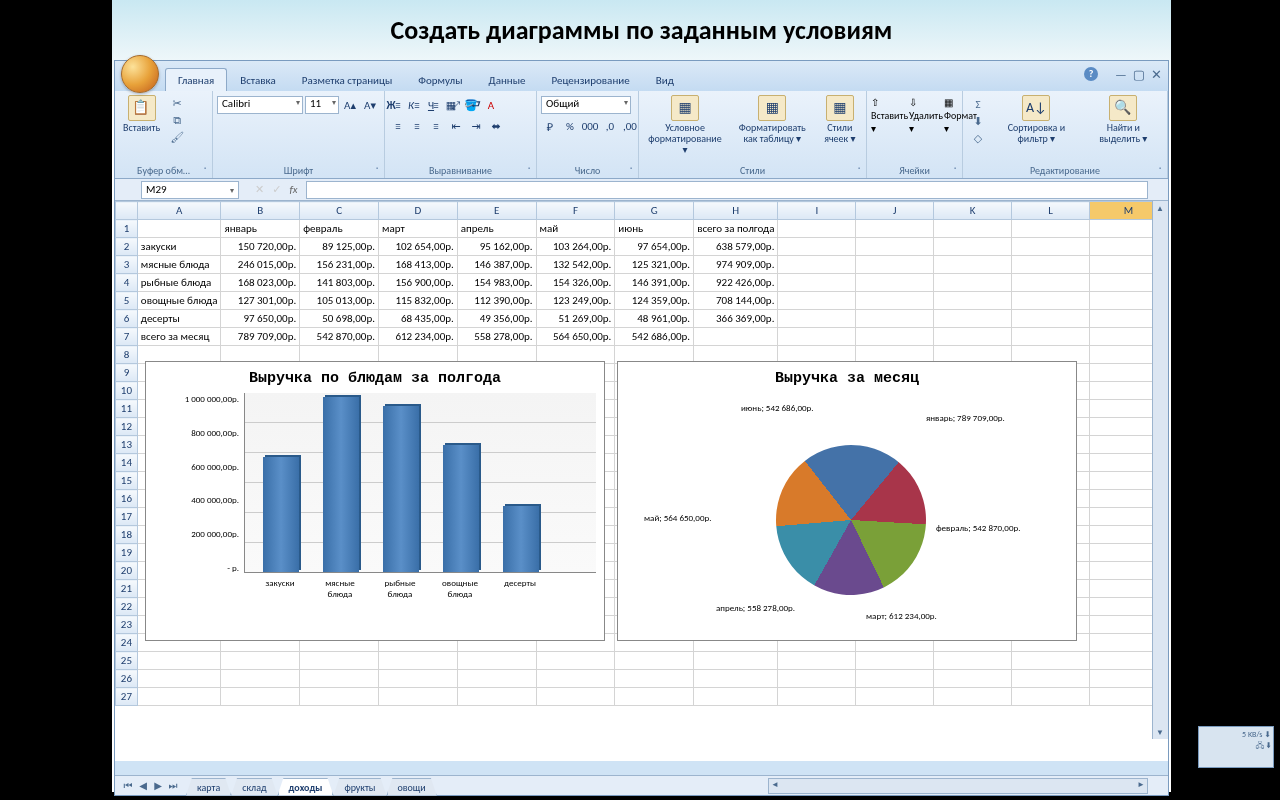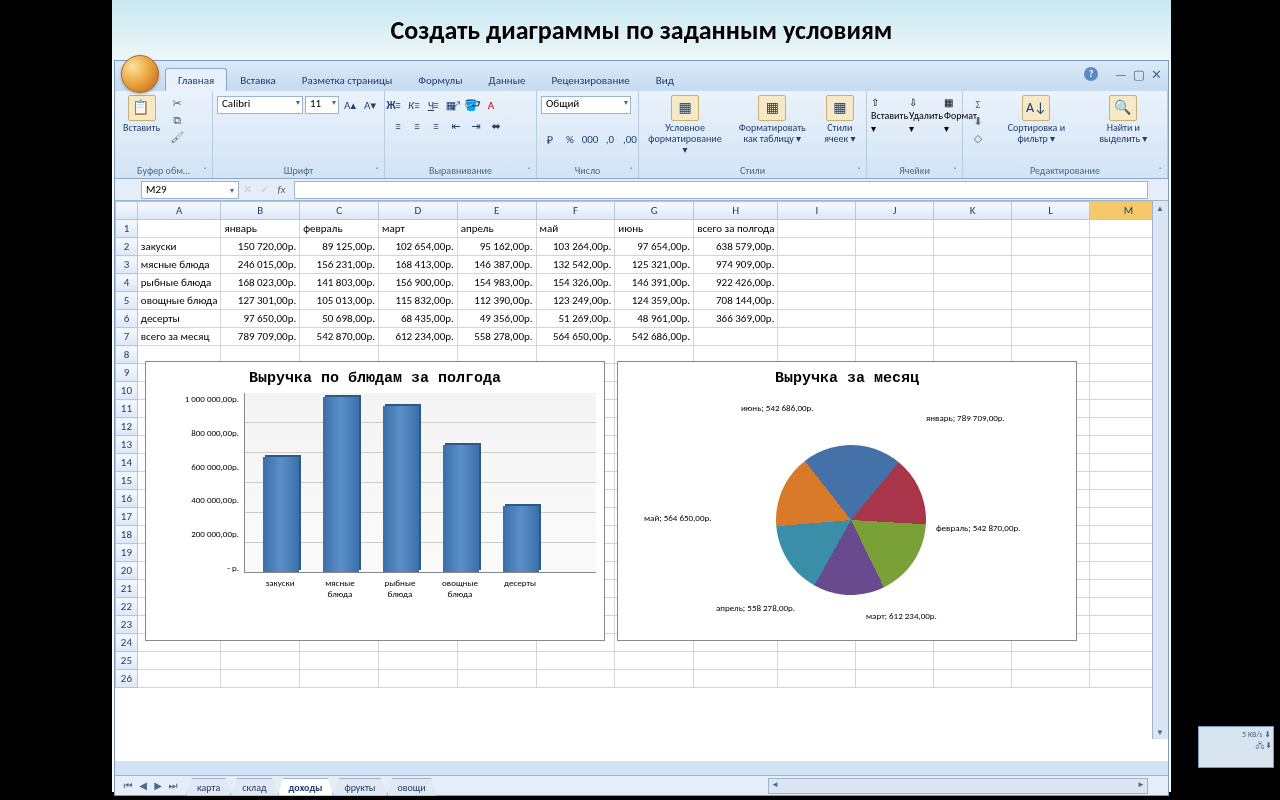--- a/index.html
+++ b/index.html
@@ -23,21 +23,21 @@
 .vbtn{display:flex;flex-direction:column;align-items:center;padding:2px 4px;gap:1px;color:#1e3e6e;font-size:10px;text-align:center;line-height:1.1;}
 .vbtn .ic{width:28px;height:26px;background:#f5e9c8;border:1px solid #c8b070;border-radius:2px;display:flex;align-items:center;justify-content:center;font-size:14px;}
 .mini-btns{display:flex;flex-direction:column;gap:1px;padding:2px;}
 .mini-btns span{width:18px;height:16px;display:flex;align-items:center;justify-content:center;font-size:11px;color:#4a6a8e;}
 .font-row{display:flex;gap:2px;align-items:center;}
 .font-sel{height:18px;border:1px solid #9cb4ce;background:#fff;font-size:11px;padding:0 14px 0 4px;position:relative;}
 .font-sel::after{content:"▾";position:absolute;right:2px;font-size:8px;color:#666;}
 .sbtn{width:18px;height:18px;border:1px solid transparent;display:flex;align-items:center;justify-content:center;font-size:11px;color:#1e3e6e;}
 .align-grid{display:grid;grid-template-columns:repeat(3,18px);gap:1px;}
 .name-box-row{height:22px;background:#e4edf8;border-bottom:1px solid #9cb4ce;display:flex;align-items:center;font-size:11px;}
-.name-box{width:98px;height:18px;background:#fff;border:1px solid #9cb4ce;margin:0 4px 0 26px;padding:0 4px;display:flex;align-items:center;justify-content:center;text-align:center;}
+.name-box{width:98px;height:18px;background:#fff;border:1px solid #9cb4ce;margin:0 16px 0 26px;padding:0 4px;display:flex;align-items:center;justify-content:center;text-align:center;}
 .name-box::after{content:"▾";margin-left:auto;font-size:8px;color:#666;}
 .fx-area{display:flex;align-items:center;gap:8px;flex:1;}
 .fx-lbl{font-style:italic;color:#666;}
 .fx-input{flex:1;height:18px;background:#fff;border:1px solid #9cb4ce;margin-right:20px;}
 .grid-area{position:relative;background:#fff;height:560px;overflow:hidden;}
 .sheet{border-collapse:collapse;font-size:11px;width:100%;}
 .sheet th{background:linear-gradient(#f5f9fd,#dce8f5);border:1px solid #b4c8dd;font-weight:normal;color:#1e3e6e;text-align:center;height:18px;}
 .sheet th.rowh{width:22px;}
 .sheet td{border:1px solid #d4d4d4;height:17px;padding:0 3px;white-space:nowrap;}
 .sheet td.num{text-align:right;}
@@ -158,21 +158,21 @@
             </div>
             <div class="sbtn">⇤</div>
             <div class="sbtn">⇥</div>
             <div class="sbtn">⬌</div>
           </div>
         </div>
         <div class="rgroup-label">Выравнивание</div>
       </div>
 
       <div class="rgroup" style="width:102px">
-        <div class="rgroup-body" style="flex-direction:column;gap:16px;padding-top:3px">
+        <div class="rgroup-body" style="flex-direction:column;gap:3px;padding-top:3px">
           <div class="font-sel" style="width:90px">Общий</div>
           <div class="font-row">
             <div class="sbtn">₽</div>
             <div class="sbtn">%</div>
             <div class="sbtn">000</div>
             <div class="sbtn">,0</div>
             <div class="sbtn">,00</div>
           </div>
         </div>
         <div class="rgroup-label">Число</div>
@@ -649,20 +649,36 @@
               <td></td>
               <td></td>
               <td></td>
               <td></td>
               <td></td>
               <td></td>
               <td></td>
             </tr>
             <tr>
               <th class="rowh">26</th>
+              <td></td>
+              <td></td>
+              <td></td>
+              <td></td>
+              <td></td>
+              <td></td>
+              <td></td>
+              <td></td>
+              <td></td>
+              <td></td>
+              <td></td>
+              <td></td>
+              <td></td>
+            </tr>
+            <tr>
+              <th class="rowh">27</th>
               <td></td>
               <td></td>
               <td></td>
               <td></td>
               <td></td>
               <td></td>
               <td></td>
               <td></td>
               <td></td>
               <td></td>

